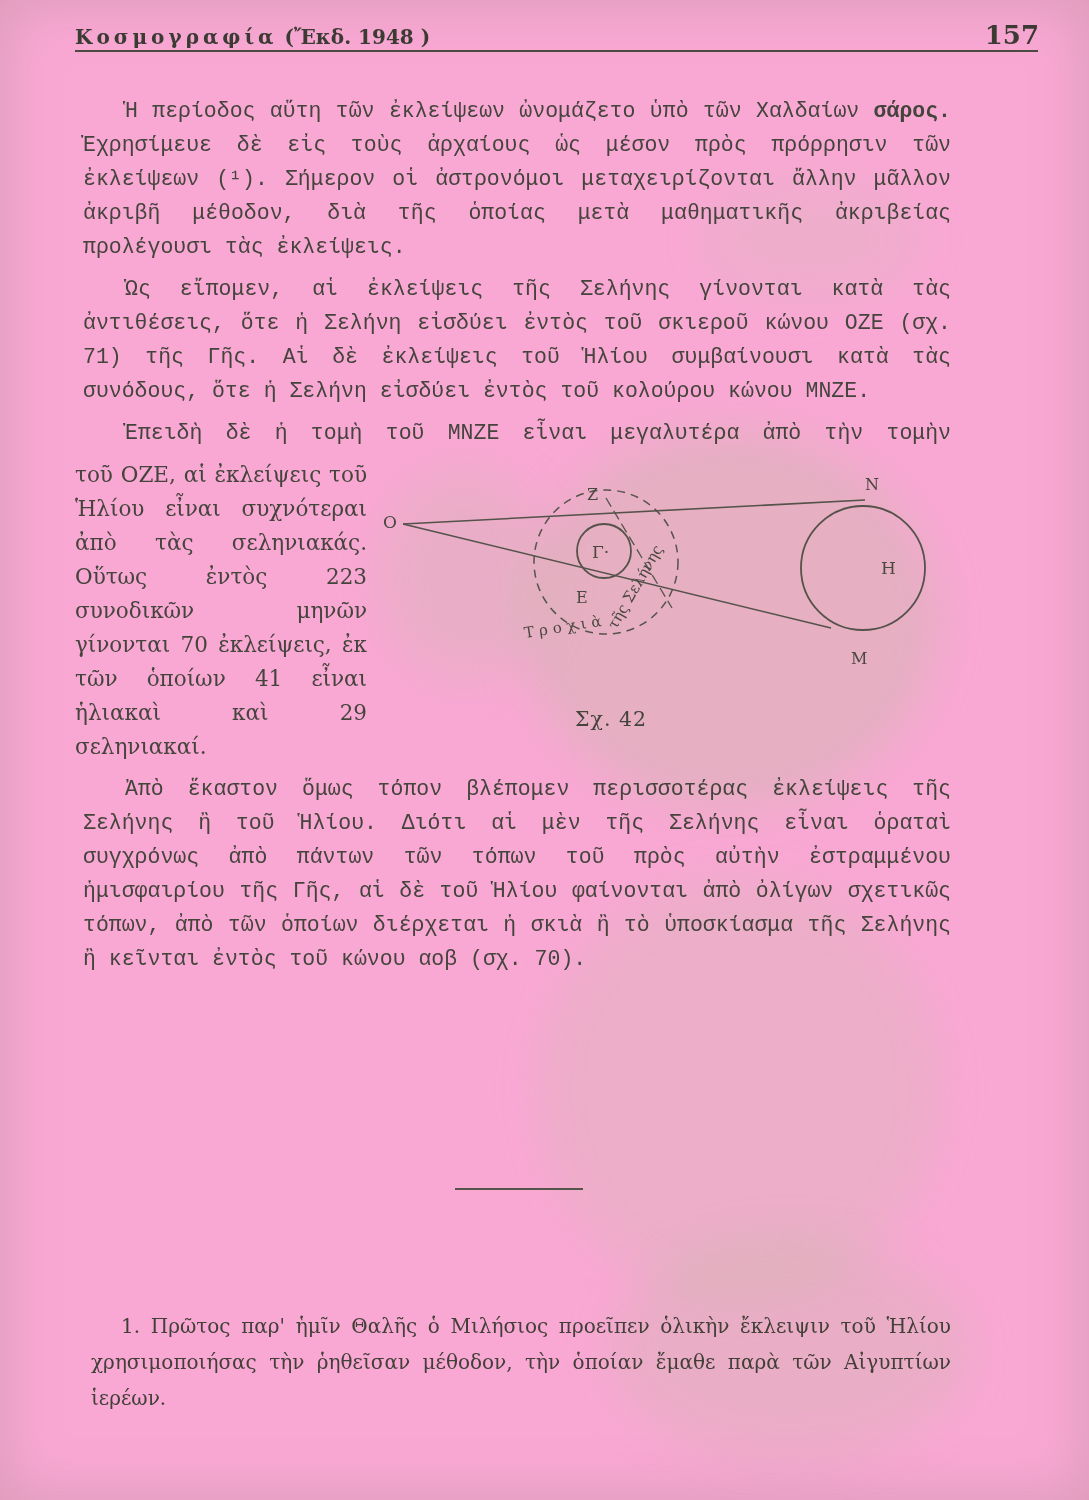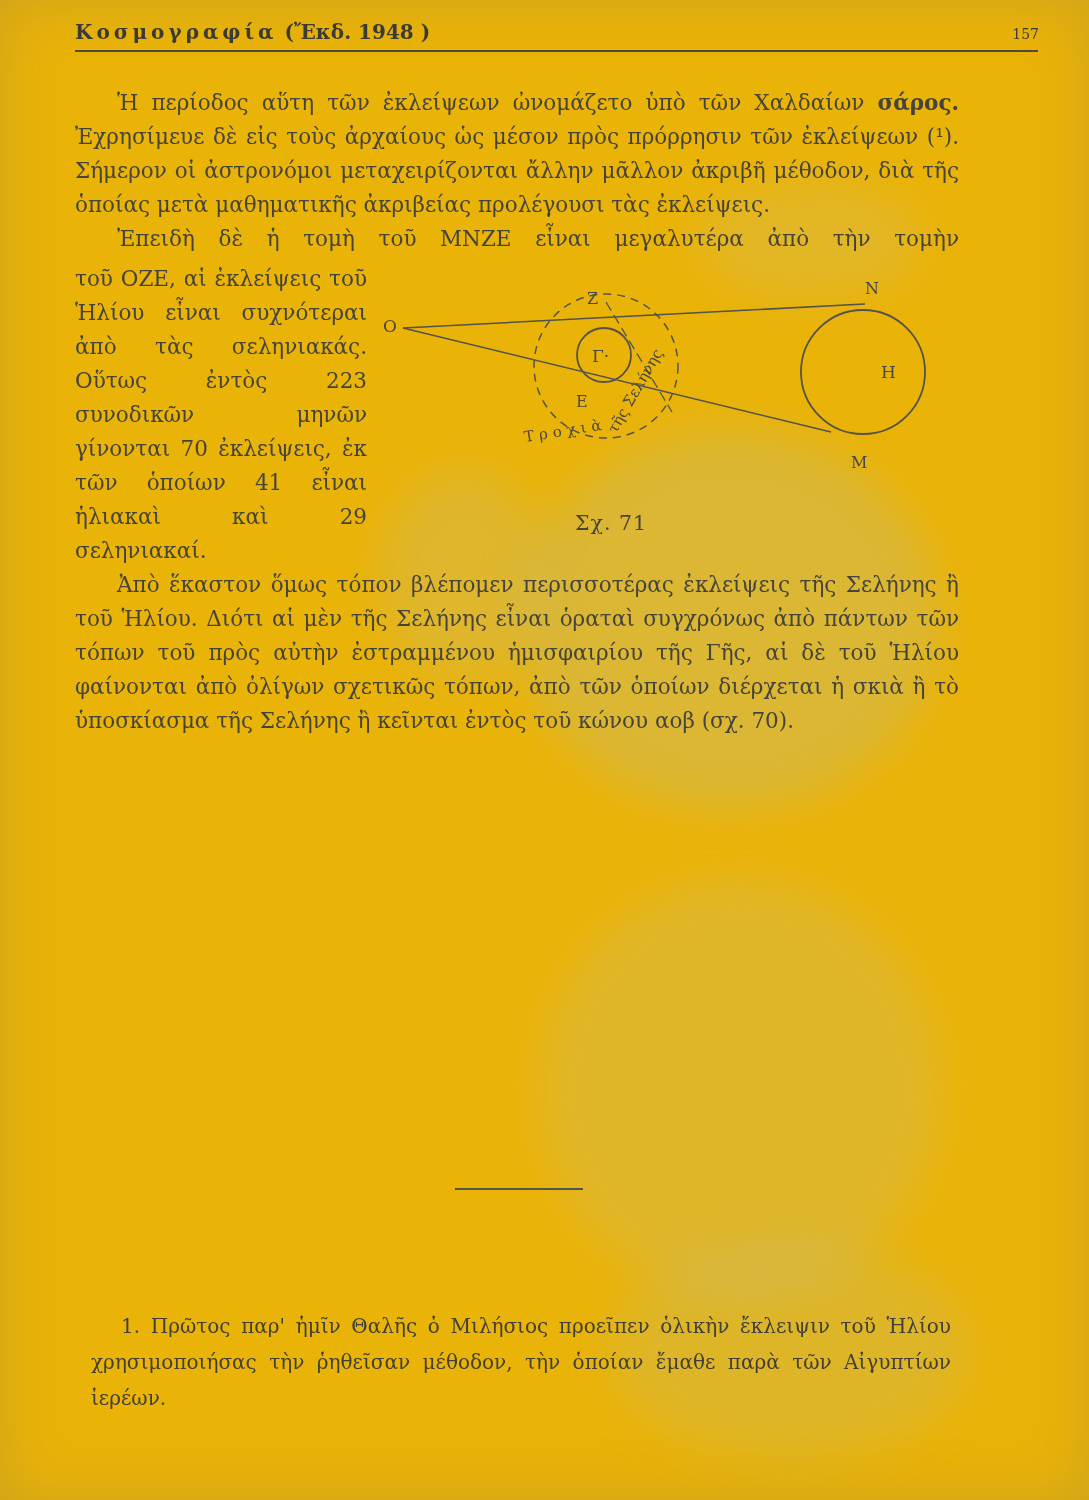--- a/index.html
+++ b/index.html
@@ -1,32 +1,32 @@
 <!DOCTYPE html>
 <html><head>
 <meta charset="utf-8">
 <style>
   html,body{margin:0;padding:0;}
   body{width:1089px;height:1500px;background:#d8d3c4;font-family:"DejaVu Serif",serif;}
   .page{
     position:relative;width:1089px;height:1500px;
-    background:#eab308;overflow:hidden;color:#45443c;
+    background:#f9a8d4;overflow:hidden;color:#45443c;
     box-shadow:inset 0 0 60px rgba(120,115,95,.25);
   }
   .stain{position:absolute;border-radius:50%;filter:blur(22px);pointer-events:none;z-index:0;}
 
   .header{position:absolute;top:20px;left:75px;right:50px;display:flex;justify-content:space-between;align-items:baseline;z-index:2;}
   .header .title{font-weight:bold;font-size:20px;color:#3c3b33;}
   .header .title .word{letter-spacing:4px;}
-  .header .pageno{font-weight:normal;font-size:14px;color:#3c3b33;}
+  .header .pageno{font-weight:bold;font-size:26px;color:#3c3b33;}
   .header-rule{position:absolute;top:50px;left:75px;width:963px;border-top:2.2px solid #4c4b42;z-index:2;}
 
   .content{position:absolute;top:86px;left:75px;width:884px;z-index:2;
     font-size:21.5px;line-height:34px;text-align:justify;color:#45443c;}
-  .content p{margin:0;text-indent:42px;}
+  .content p{margin:8px;text-indent:42px;font-family:Liberation Mono, monospace;}
   .p3-intro{text-align:justify;text-align-last:justify;}
 
   .fig-row{display:flex;margin-top:6px;}
   .left-col{width:292px;text-align:justify;flex:none;}
   .figure{width:586px;margin-left:auto;flex:none;}
   .figure svg{display:block;}
   .figcap{margin-top:26px;text-align:center;padding-right:110px;font-size:20.5px;letter-spacing:1px;color:#45443c;}
 
   .footrule{position:absolute;top:1188px;left:455px;width:128px;border-top:2px solid #55544a;z-index:2;}
   .footnote{position:absolute;top:1292px;left:75px;width:892px;z-index:2;
@@ -49,20 +49,21 @@
   <div class="header">
     <div class="title">
       <span class="word">Κοσμογραφία</span><span> (Ἔκδ. 1948 )</span>
     </div>
     <div class="pageno">157</div>
   </div>
   <div class="header-rule"></div>
 
   <div class="content">
     <p><span>Ἡ περίοδος αὕτη τῶν ἐκλείψεων ὠνομάζετο ὑπὸ τῶν Χαλδαίων </span><b>σάρος.</b><span> Ἐχρησίμευε δὲ εἰς τοὺς ἀρχαίους ὡς μέσον πρὸς πρόρρησιν τῶν ἐκλείψεων (¹). Σήμερον οἱ ἀστρονόμοι μεταχειρίζονται ἄλλην μᾶλλον ἀκριβῆ μέθοδον, διὰ τῆς ὁποίας μετὰ μαθηματικῆς ἀκριβείας προλέγουσι τὰς ἐκλείψεις.</span></p>
+    <p>Ὡς εἴπομεν, αἱ ἐκλείψεις τῆς Σελήνης γίνονται κατὰ τὰς ἀντιθέσεις, ὅτε ἡ Σελήνη εἰσδύει ἐντὸς τοῦ σκιεροῦ κώνου ΟΖΕ (σχ. 71) τῆς Γῆς. Αἱ δὲ ἐκλείψεις τοῦ Ἡλίου συμβαίνουσι κατὰ τὰς συνόδους, ὅτε ἡ Σελήνη εἰσδύει ἐντὸς τοῦ κολούρου κώνου ΜΝΖΕ.</p>
     <p class="p3-intro">Ἐπειδὴ δὲ ἡ τομὴ τοῦ ΜΝΖΕ εἶναι μεγαλυτέρα ἀπὸ τὴν τομὴν</p>
 
     <div class="fig-row">
       <div class="left-col">τοῦ ΟΖΕ, αἱ ἐκλείψεις τοῦ Ἡλίου εἶναι συχνότεραι ἀπὸ τὰς σεληνιακάς. Οὕτως ἐντὸς 223 συνοδικῶν μηνῶν γίνονται 70 ἐκλείψεις, ἐκ τῶν ὁποίων 41 εἶναι ἡλιακαὶ καὶ 29 σεληνιακαί.</div>
       <figure class="figure" style="margin:0 0 0 auto;">
         <svg width="586" height="218" viewBox="0 0 586 218">
 
           <line x1="30" y1="66" x2="492" y2="42" stroke="#54524a" stroke-width="1.6"></line>
           <line x1="30" y1="66" x2="458" y2="170" stroke="#54524a" stroke-width="1.6"></line>
 
@@ -78,21 +79,21 @@
           <text x="214" y="42" font-size="16">Z</text>
           <text x="219" y="100" font-size="17">Γ·</text>
           <text x="203" y="145" font-size="16">E</text>
           <text x="492" y="32" font-size="16">N</text>
           <text x="508" y="116" font-size="17">H</text>
           <text x="478" y="206" font-size="16">M</text>
 
           <text x="152" y="180" font-size="15" letter-spacing="5" transform="rotate(-9 152 180)">Τροχιὰ</text>
           <text font-size="15" transform="translate(243 172) rotate(-60)">τῆς Σελήνης</text>
         </svg>
-        <figcaption class="figcap">Σχ. 71</figcaption>
+        <figcaption class="figcap">Σχ. 42</figcaption>
       </figure>
     </div>
 
     <p>Ἀπὸ ἕκαστον ὅμως τόπον βλέπομεν περισσοτέρας ἐκλείψεις τῆς Σελήνης ἢ τοῦ Ἡλίου. Διότι αἱ μὲν τῆς Σελήνης εἶναι ὁραταὶ συγχρόνως ἀπὸ πάντων τῶν τόπων τοῦ πρὸς αὐτὴν ἐστραμμένου ἡμισφαιρίου τῆς Γῆς, αἱ δὲ τοῦ Ἡλίου φαίνονται ἀπὸ ὀλίγων σχετικῶς τόπων, ἀπὸ τῶν ὁποίων διέρχεται ἡ σκιὰ ἢ τὸ ὑποσκίασμα τῆς Σελήνης ἢ κεῖνται ἐντὸς τοῦ κώνου αοβ (σχ. 70).</p>
   </div>
 
   <div class="footrule"></div>
   <div class="footnote">
     <p>1. Πρῶτος παρ' ἡμῖν Θαλῆς ὁ Μιλήσιος προεῖπεν ὁλικὴν ἔκλειψιν τοῦ Ἡλίου χρησιμοποιήσας τὴν ῥηθεῖσαν μέθοδον, τὴν ὁποίαν ἔμαθε παρὰ τῶν Αἰγυπτίων ἱερέων.</p>
   </div>

